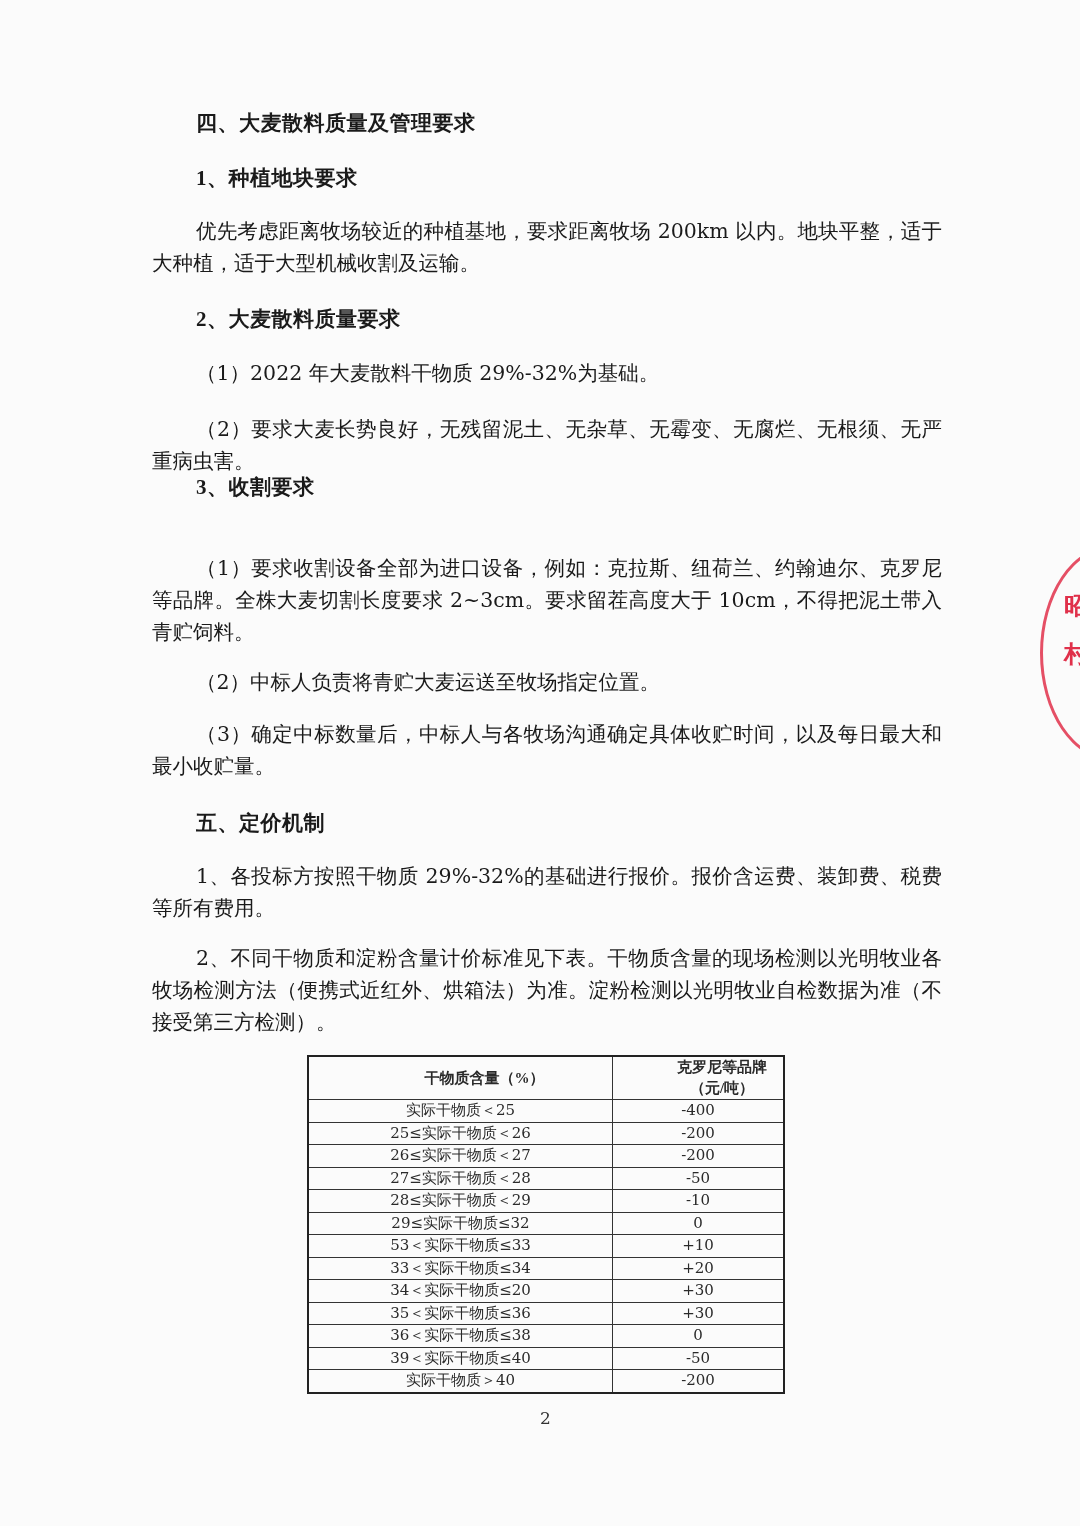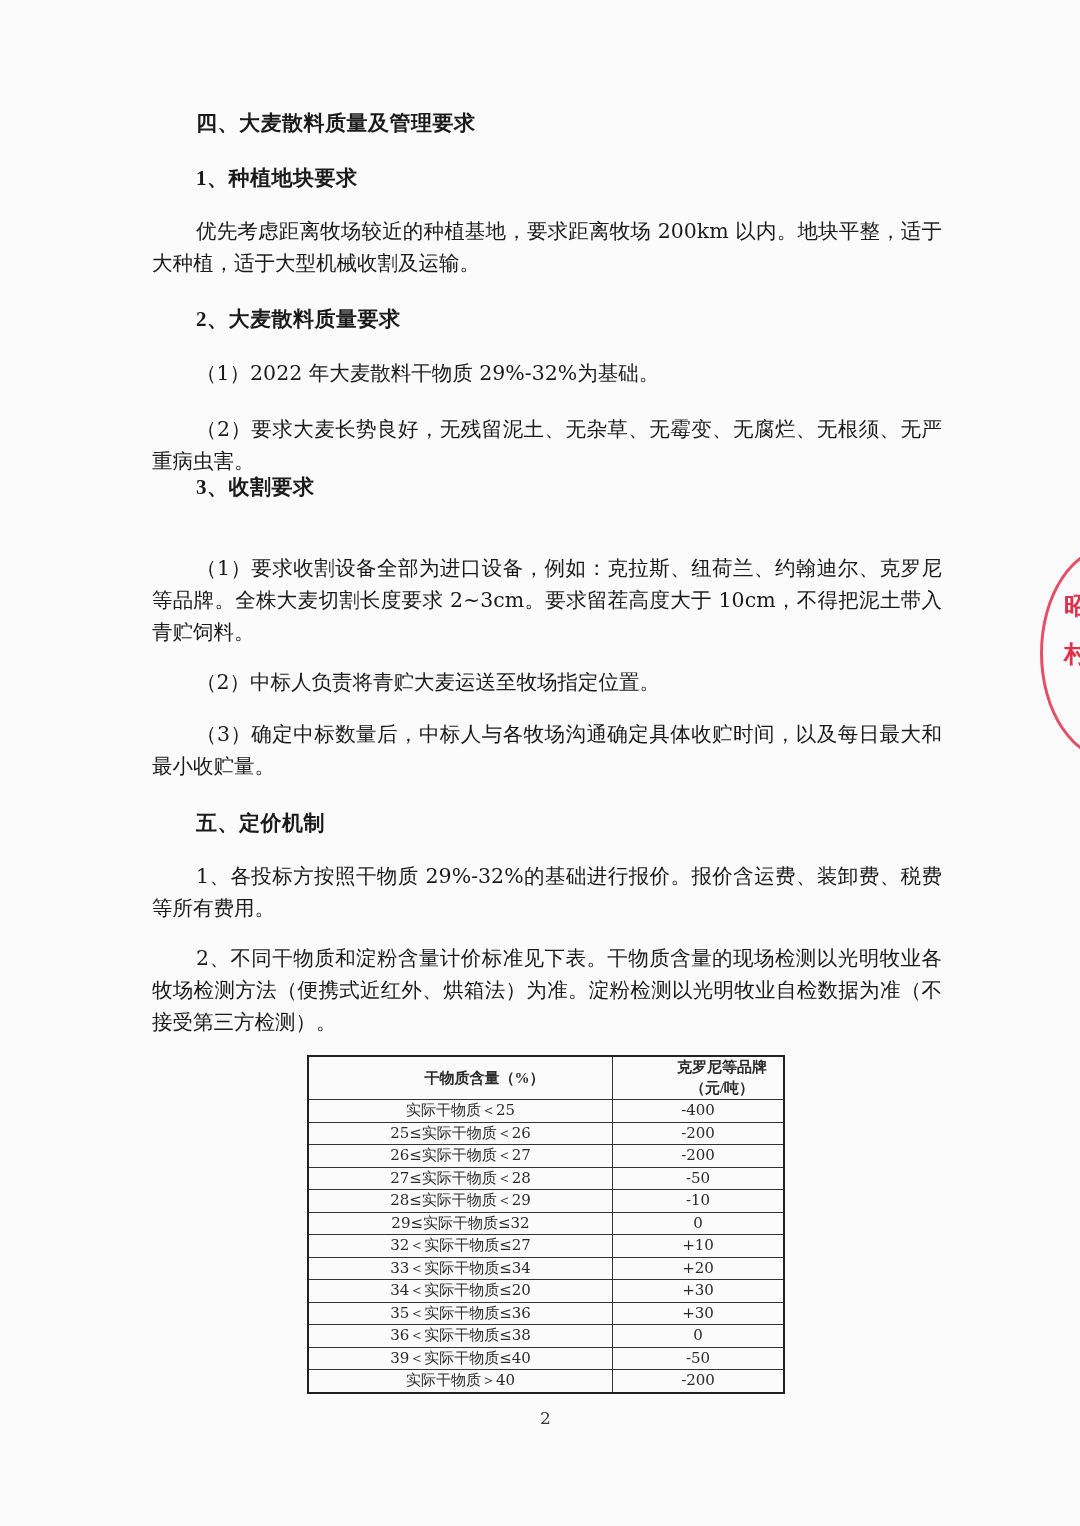--- a/index.html
+++ b/index.html
@@ -130,21 +130,21 @@
         </tr>
       <tr>
           <td class="c1">28≤实际干物质＜29</td>
           <td>-10</td>
         </tr>
       <tr>
           <td class="c1">29≤实际干物质≤32</td>
           <td>0</td>
         </tr>
       <tr>
-          <td class="c1">32＜实际干物质≤27</td>
+          <td class="c1">53＜实际干物质≤33</td>
           <td>+10</td>
         </tr>
       <tr>
           <td class="c1">33＜实际干物质≤34</td>
           <td>+20</td>
         </tr>
       <tr>
           <td class="c1">34＜实际干物质≤20</td>
           <td>+30</td>
         </tr>

